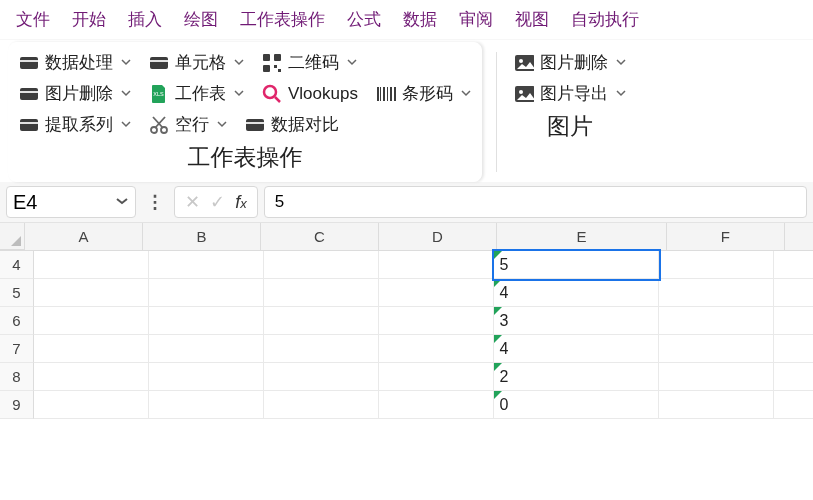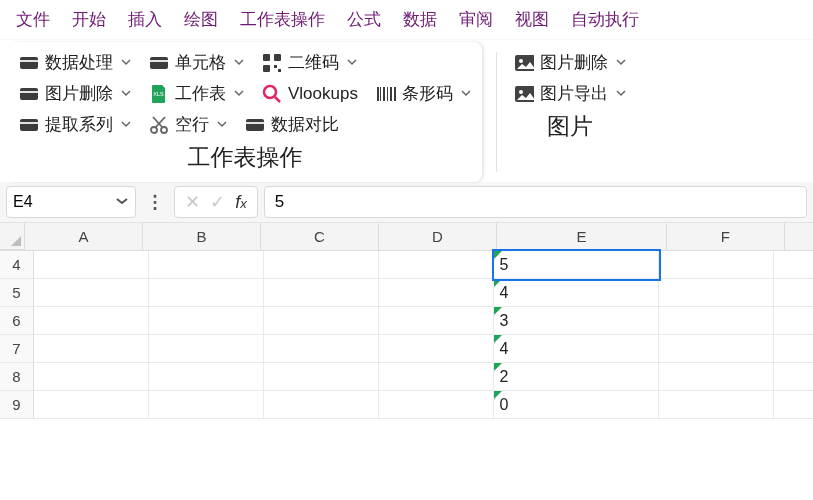--- a/index.html
+++ b/index.html
@@ -84,21 +84,21 @@
   height: 32px;
   border: 1px solid #d8d8d8;
   background: #fff;
   display: flex;
   align-items: center;
   justify-content: space-between;
   padding: 0 6px;
   border-radius: 4px;
 }
 .namebox input {
-  border: none; outline: none; width: 80px; font-size: 16px;
+  border: none; outline: none; width: 80px; font-size: 20px;
 }
 .fx-collapse { font-size: 18px; font-weight: bold; color: #555; padding: 0 4px; cursor: pointer; }
 .fx-controls {
   display: flex;
   align-items: center;
   gap: 10px;
   border: 1px solid #d8d8d8;
   border-radius: 4px;
   height: 32px;
   padding: 0 10px;

